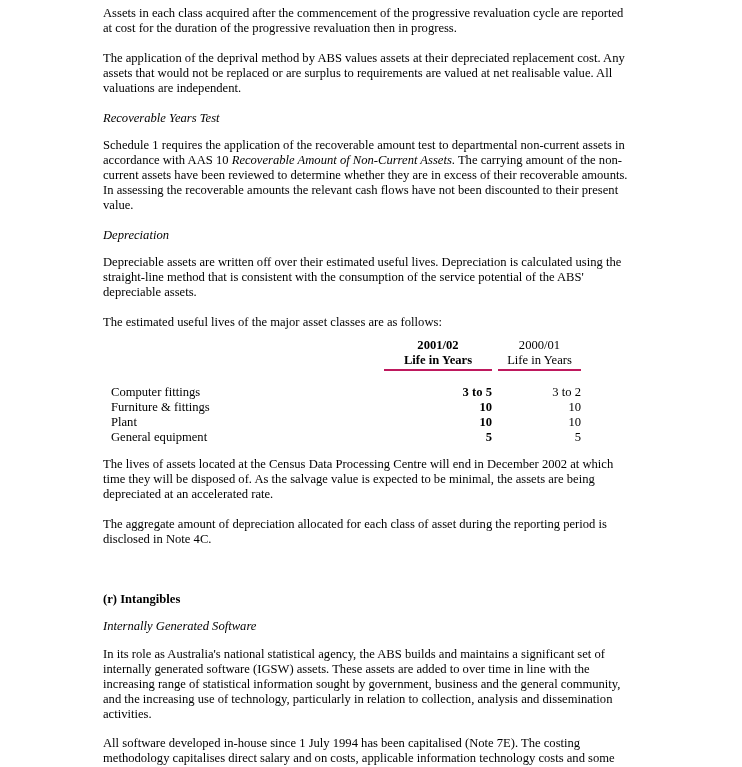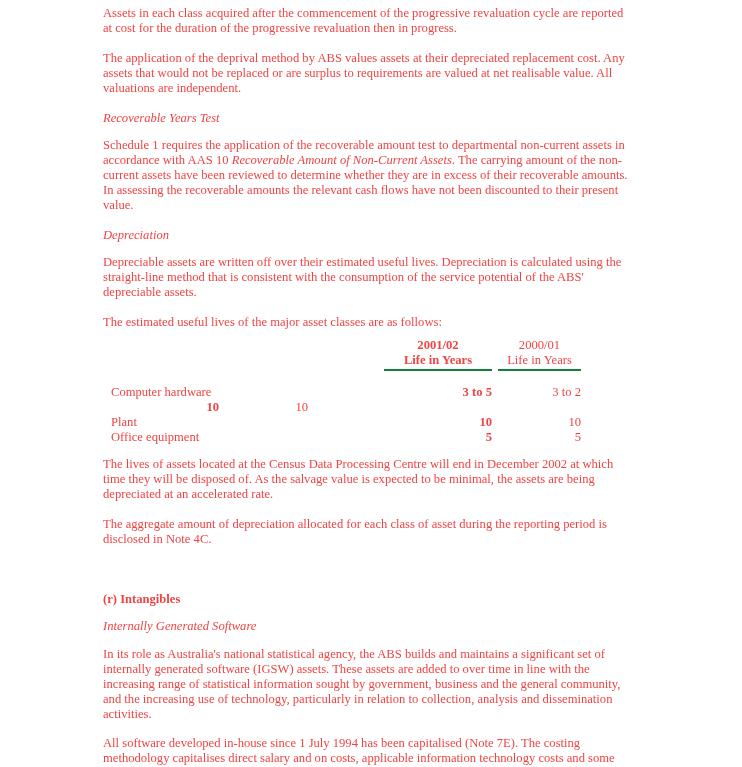--- a/index.html
+++ b/index.html
@@ -4,21 +4,21 @@
 <style>
   html, body { margin: 0; padding: 0; background: #e8e8e8; }
   .page {
     position: relative;
     width: 742px;
     height: 767px;
     background: #ffffff;
     font-family: "Liberation Serif", "DejaVu Serif", serif;
     font-size: 12.6px;
     line-height: 15px;
-    color: #ef4444;
+    color: #000000;
     overflow: hidden;
     margin: 0 auto;
   }
   .content {
     position: absolute;
     left: 103px;
     top: 6px;
     width: 529px;
     display: flex;
     flex-direction: column;
@@ -35,21 +35,21 @@
 
   
   .uftable { margin: 0 0 12px 8px; width: 470px; }
   .ufrow { display: flex; align-items: flex-end; }
   .uf-label { flex: 1 1 auto; }
   .uf-c1 { width: 108px; text-align: right; font-weight: bold; }
   .uf-gap { width: 6px; }
   .uf-c2 { width: 83px; text-align: right; }
   .ufhead .uf-c1, .ufhead .uf-c2 {
     text-align: center;
-    border-bottom: 2px solid #15803d;
+    border-bottom: 2px solid #be185d;
     padding-bottom: 1px;
   }
   .ufhead .uf-c2 { font-weight: normal; }
   .ufbody .ufrow:first-child > div { padding-top: 14px; }
 </style>
 </head>
 <body>
 
 <div class="page">
   <div class="content">
@@ -71,38 +71,39 @@
     <div class="uftable">
       <div class="ufrow ufhead">
         <div class="uf-label"></div>
         <div class="uf-c1"><span>2001/02</span><br><span>Life in Years</span></div>
         <div class="uf-gap"></div>
         <div class="uf-c2"><span>2000/01</span><br><span>Life in Years</span></div>
       </div>
 
       <div class="ufbody">
         <div class="ufrow">
-          <div class="uf-label">Computer hardware</div>
+          <div class="uf-label">Computer fittings</div>
           <div class="uf-c1">3 to 5</div>
           <div class="uf-gap"></div>
           <div class="uf-c2">3 to 2</div>
         </div>
         <div class="ufrow">
+          <div class="uf-label">Furniture &amp; fittings</div>
           <div class="uf-c1">10</div>
           <div class="uf-gap"></div>
           <div class="uf-c2">10</div>
         </div>
         <div class="ufrow">
           <div class="uf-label">Plant</div>
           <div class="uf-c1">10</div>
           <div class="uf-gap"></div>
           <div class="uf-c2">10</div>
         </div>
         <div class="ufrow">
-          <div class="uf-label">Office equipment</div>
+          <div class="uf-label">General equipment</div>
           <div class="uf-c1">5</div>
           <div class="uf-gap"></div>
           <div class="uf-c2">5</div>
         </div>
       </div>
     </div>
 
     <p class="para">The lives of assets located at the Census Data Processing Centre will end in December 2002 at which time they will be disposed of. As the salvage value is expected to be minimal, the assets are being depreciated at an accelerated rate.</p>
 
     <p class="para mb28">The aggregate amount of depreciation allocated for each class of asset during the reporting period is disclosed in Note 4C.</p>

